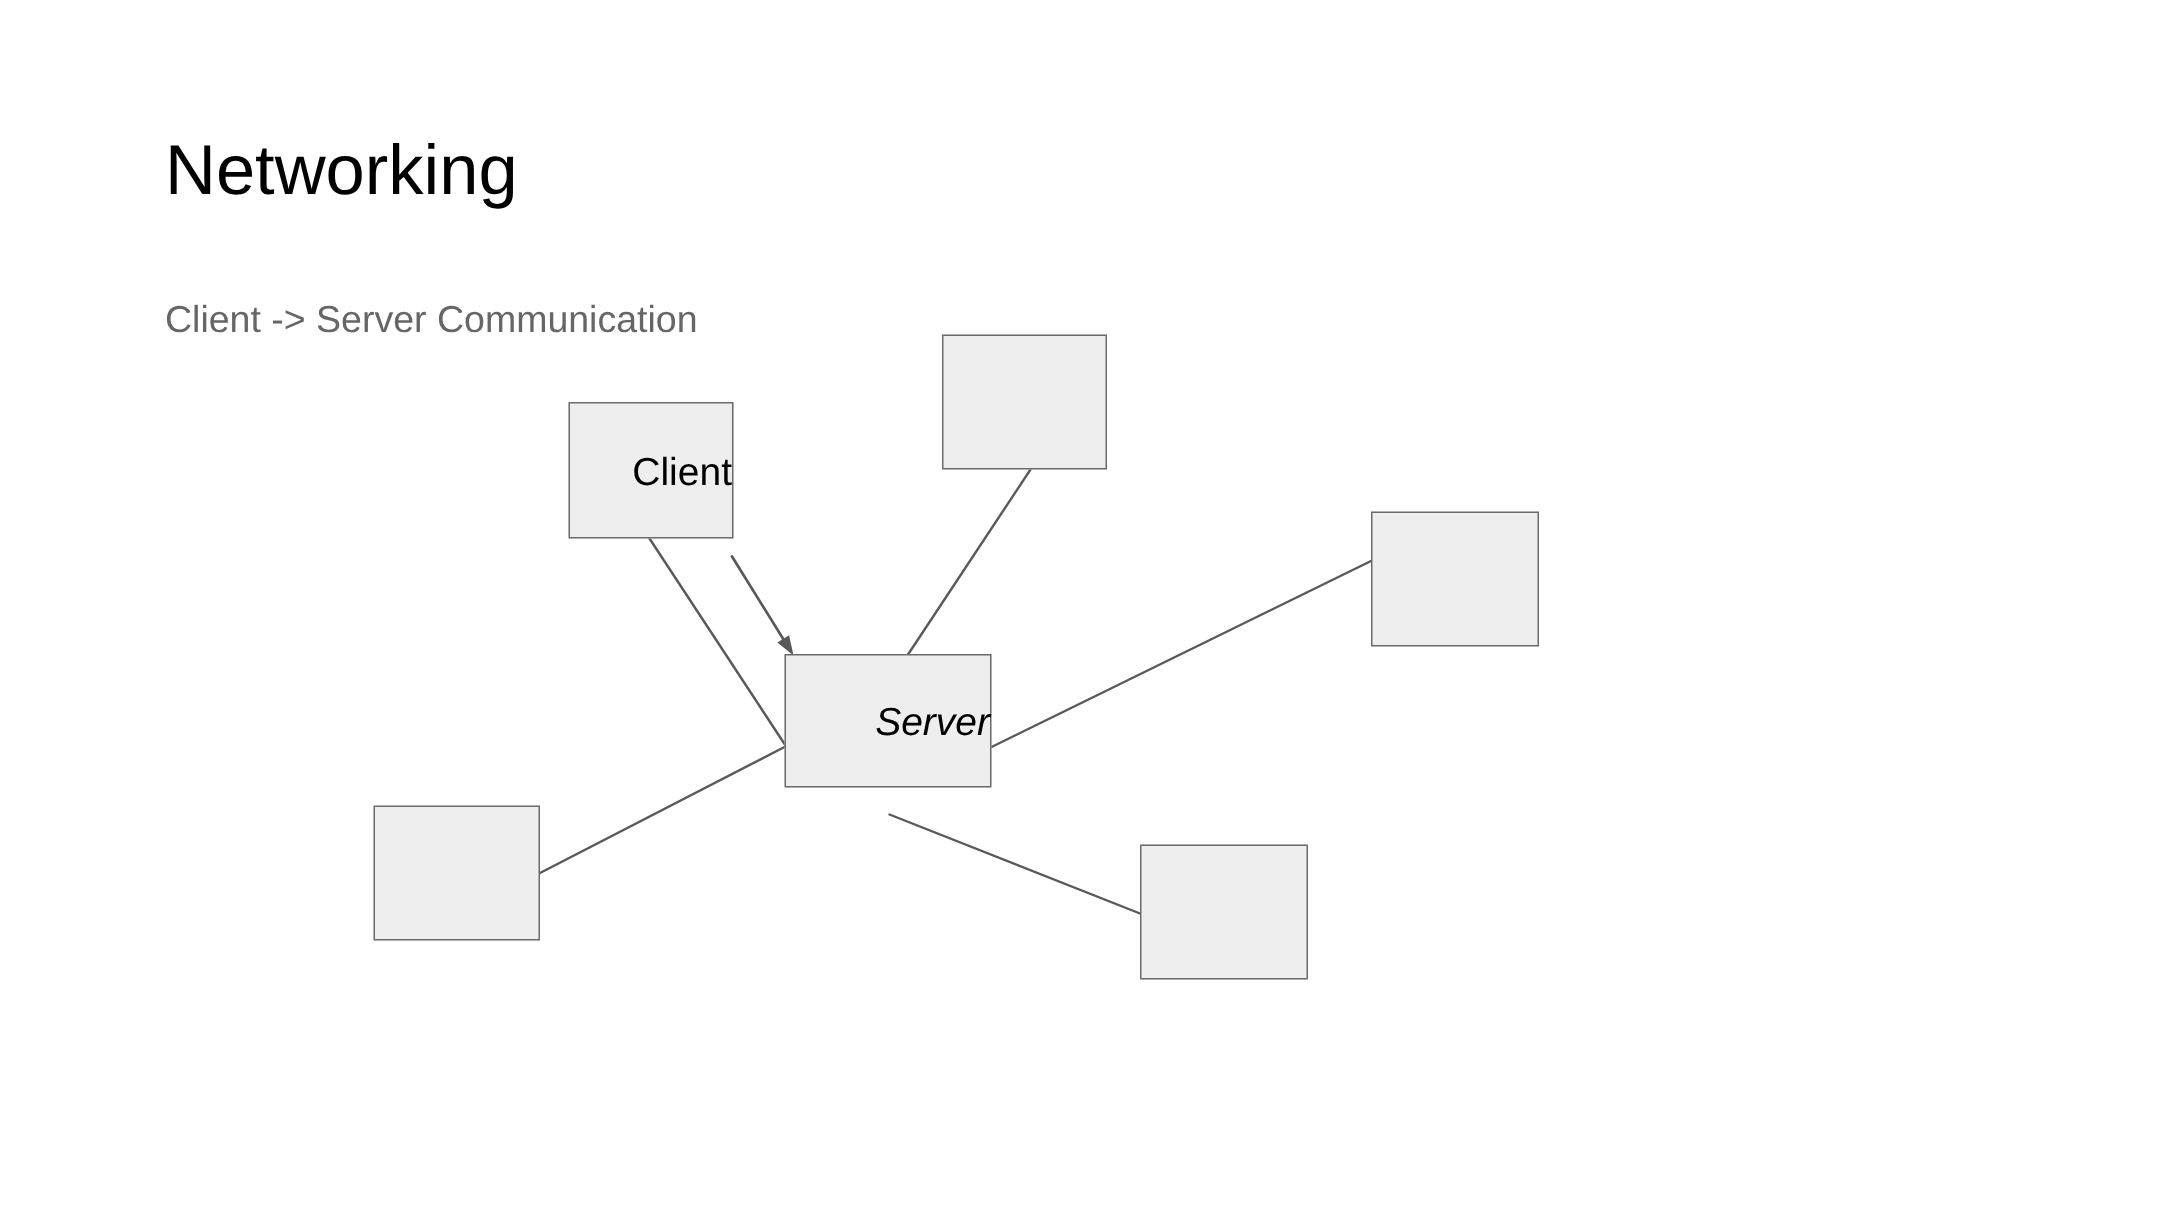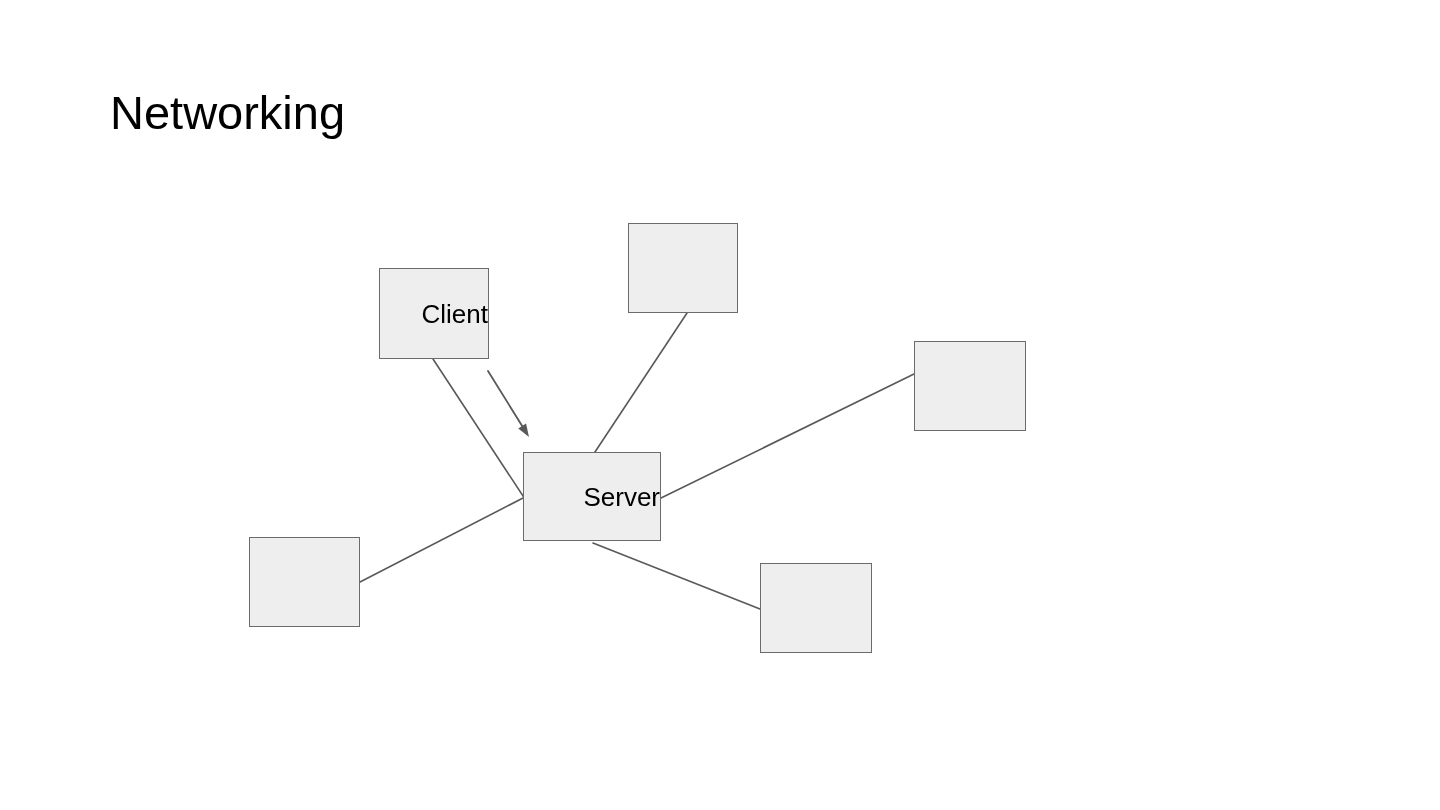--- a/index.html
+++ b/index.html
@@ -88,20 +88,21 @@
     pointer-events: none;
   }
 </style>
 </head>
 <body>
 
 <div id="slide">
 
   <div id="slide-title">Networking</div>
 
+  <div id="slide-subtitle">Client -&gt; Server Communication</div>
 
   <div id="diagram">
 
     <svg id="edge-layer" viewBox="0 0 1440 810" width="1440" height="810" xmlns="http://www.w3.org/2000/svg">
         <line x1="385" y1="359" x2="477" y2="499" stroke="#595959" stroke-width="1.6" stroke-linecap="round"></line>
         <line x1="639" y1="313" x2="545" y2="455" stroke="#595959" stroke-width="1.6" stroke-linecap="round"></line>
         <line x1="866" y1="374" x2="613" y2="498" stroke="#595959" stroke-width="1.6" stroke-linecap="round"></line>
         <line x1="312" y1="582" x2="475" y2="498" stroke="#595959" stroke-width="1.6" stroke-linecap="round"></line>
         <line x1="545" y1="543" x2="712" y2="609" stroke="#595959" stroke-width="1.6" stroke-linecap="round"></line>
         <g>
@@ -109,21 +110,21 @@
           <polygon points="481,437 470.23268862703327,428.3846064629884 478.04754813655444,423.52992101010403" fill="#595959"></polygon>
         </g>
       </svg>
 
     <div id="node-layer">
         <div class="node-box" style="left: 331px; top: 268px; width: 110px; height: 91px; background: rgb(238, 238, 238); border-color: rgb(107, 107, 107);">
           <span class="node-label">Client</span>
         </div>
         <div class="node-box" style="left: 580px; top: 223px; width: 110px; height: 90px; background: rgb(238, 238, 238); border-color: rgb(107, 107, 107);"></div>
         <div class="node-box" style="left: 866px; top: 341px; width: 112px; height: 90px; background: rgb(238, 238, 238); border-color: rgb(107, 107, 107);"></div>
-        <div class="node-box" style="left: 475px; top: 452px; width: 138px; height: 89px; background: rgb(238, 238, 238); border-color: rgb(107, 107, 107);">
+        <div class="node-box" style="left: 475px; top: 436px; width: 138px; height: 89px; background: rgb(238, 238, 238); border-color: rgb(107, 107, 107); font-style: italic;">
           <span class="node-label">Server</span>
         </div>
         <div class="node-box" style="left: 201px; top: 537px; width: 111px; height: 90px; background: rgb(238, 238, 238); border-color: rgb(107, 107, 107);"></div>
         <div class="node-box" style="left: 712px; top: 563px; width: 112px; height: 90px; background: rgb(238, 238, 238); border-color: rgb(107, 107, 107);"></div>
       </div>
 
   </div>
 
 </div>
 

